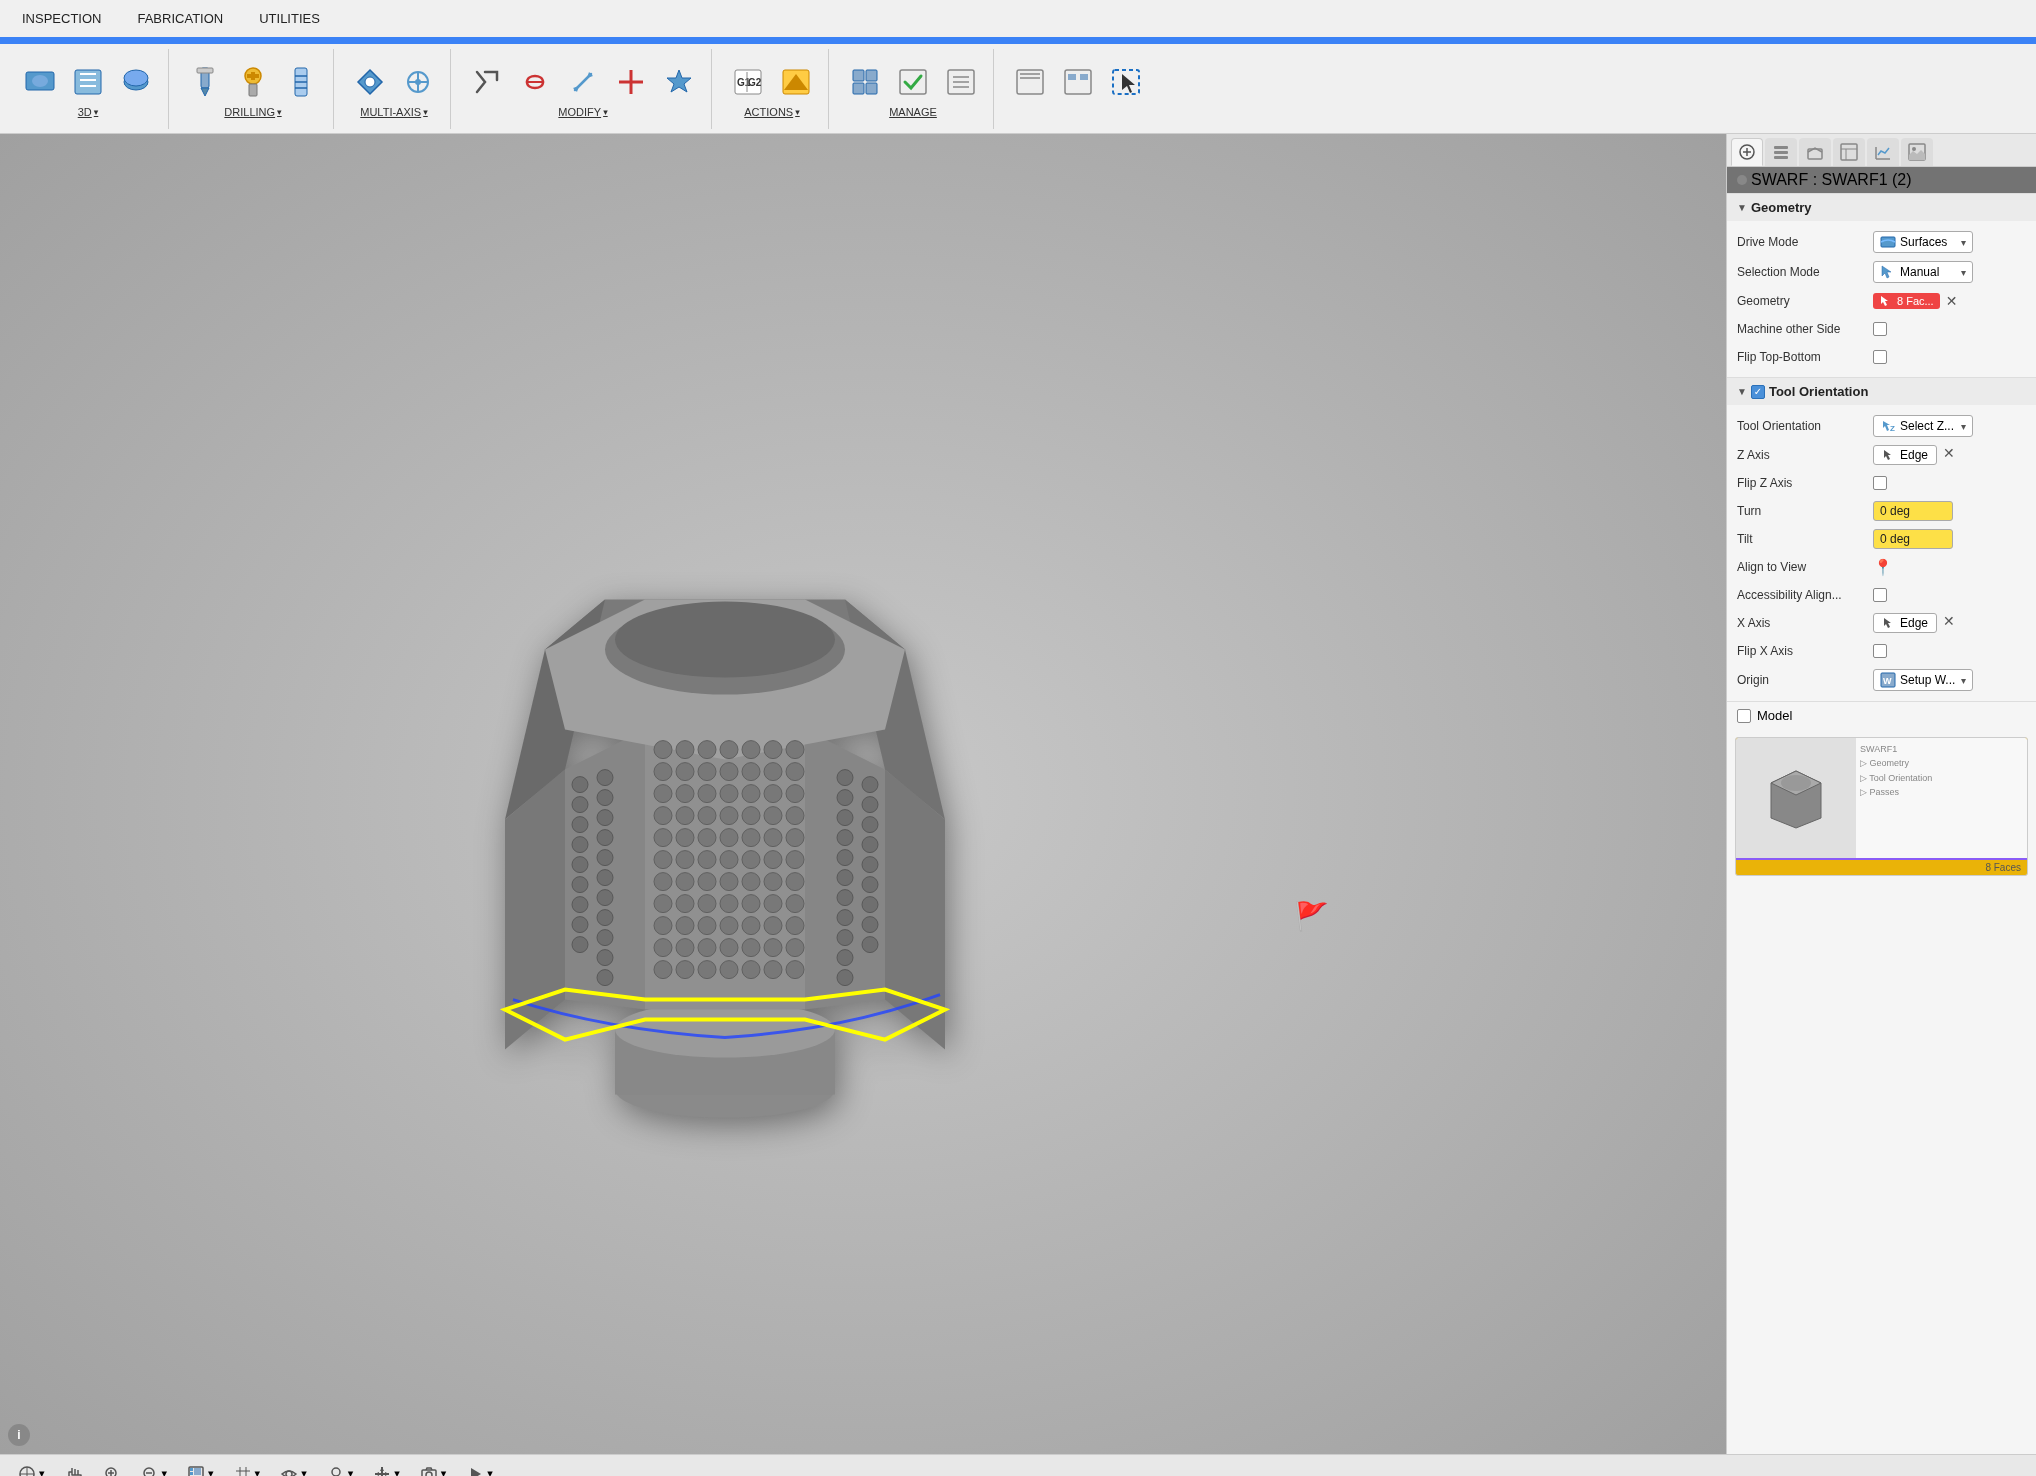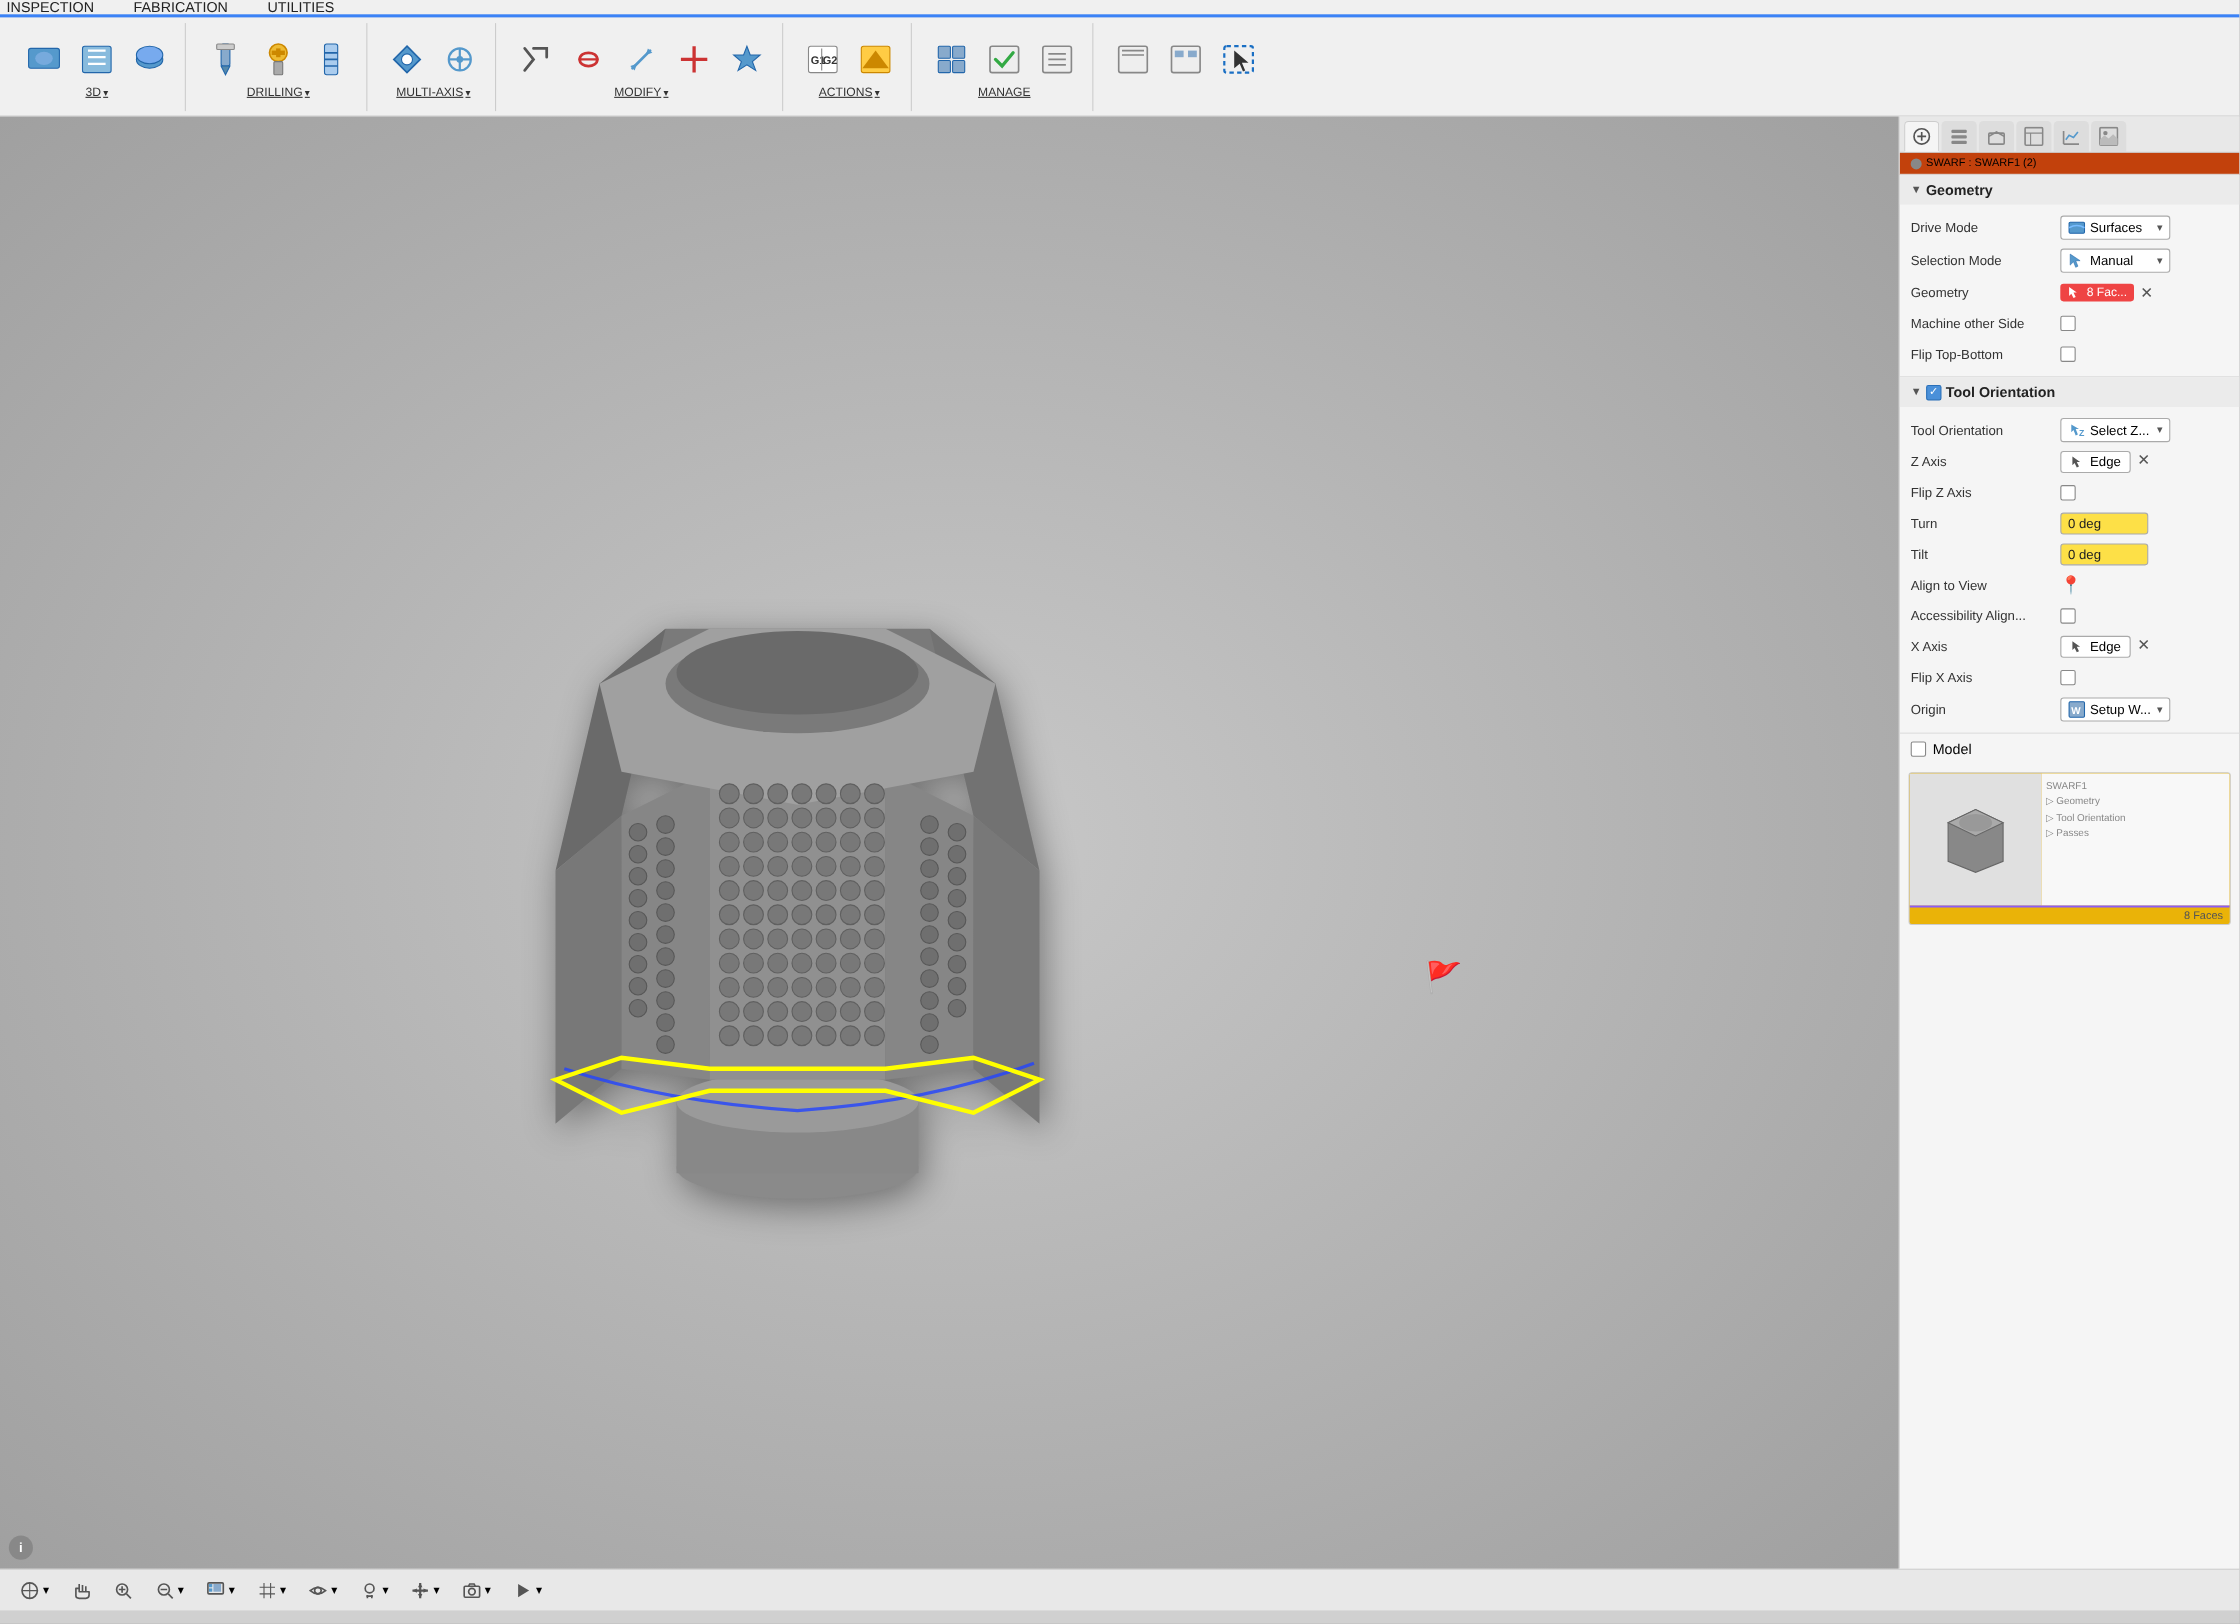--- a/index.html
+++ b/index.html
@@ -1,19 +1,19 @@
 <!DOCTYPE html>
 <html><head>
   <meta charset="utf-8">
   <style>
     * { box-sizing: border-box; margin: 0; padding: 0; }
     body { font-family: -apple-system, BlinkMacSystemFont, 'Segoe UI', sans-serif; font-size: 13px; background: #d0d0d0; overflow: hidden; width: 2036px; height: 1476px; }
 
     
-    .menu-bar { display: flex; align-items: center; background: #f0f0f0; border-bottom: 3px solid #3b82f6; height: 16px; padding: 0 0; gap: 24px; }
+    .menu-bar { display: flex; align-items: center; background: #f0f0f0; border-bottom: 7px solid #3b82f6; height: 44px; padding: 0 16px; gap: 24px; }
     .menu-item { font-size: 13px; color: #222; cursor: pointer; padding: 2px 6px; }
 
     
     .toolbar { display: flex; align-items: center; background: #f0f0f0; border-bottom: 1px solid #ccc; height: 90px; padding: 4px 8px; gap: 4px; }
     .toolbar-group { display: flex; flex-direction: column; align-items: center; border-right: 1px solid #ccc; padding: 0 10px; height: 80px; justify-content: center; gap: 2px; }
     .toolbar-group:last-child { border-right: none; }
     .toolbar-icons { display: flex; gap: 4px; align-items: center; }
     .toolbar-btn { width: 44px; height: 44px; display: flex; align-items: center; justify-content: center; cursor: pointer; border-radius: 4px; }
     .toolbar-btn svg { width: 32px; height: 32px; }
     .toolbar-label { font-size: 11px; color: #333; display: flex; align-items: center; gap: 2px; cursor: pointer; text-decoration: underline; }
@@ -73,21 +73,21 @@
     .model-row { display: flex; align-items: center; padding: 6px 10px; gap: 6px; }
 
     
     .statusbar { height: 38px; background: #e8e8e8; border-top: 1px solid #ccc; display: flex; align-items: center; padding: 0 12px; gap: 8px; }
     .statusbar-btn { display: flex; align-items: center; gap: 3px; cursor: pointer; padding: 2px 6px; border-radius: 3px; font-size: 12px; }
 
     
     .model-svg { filter: drop-shadow(4px 8px 16px rgba(0,0,0,0.4)); }
 
     
-    .swarf-header { display: flex; align-items: center; padding: 4px 10px; background: #c2410c; font-size: 10px; gap: 4px; border-bottom: 1px solid #ddd; }
+    .swarf-header { display: flex; align-items: center; padding: 4px 10px; background: #737373; font-size: 16px; gap: 4px; border-bottom: 1px solid #ddd; }
     .swarf-dot { width: 10px; height: 10px; background: #888; border-radius: 50%; }
 
     .faces-badge { display: inline-flex; align-items: center; background: #ef4444; color: white; border-radius: 3px; padding: 1px 6px; font-size: 11px; gap: 4px; cursor: pointer; }
 
     
     .right-panel::-webkit-scrollbar { width: 6px; }
     .right-panel::-webkit-scrollbar-track { background: #eee; }
     .right-panel::-webkit-scrollbar-thumb { background: #bbb; border-radius: 3px; }
   </style>
 </head>

